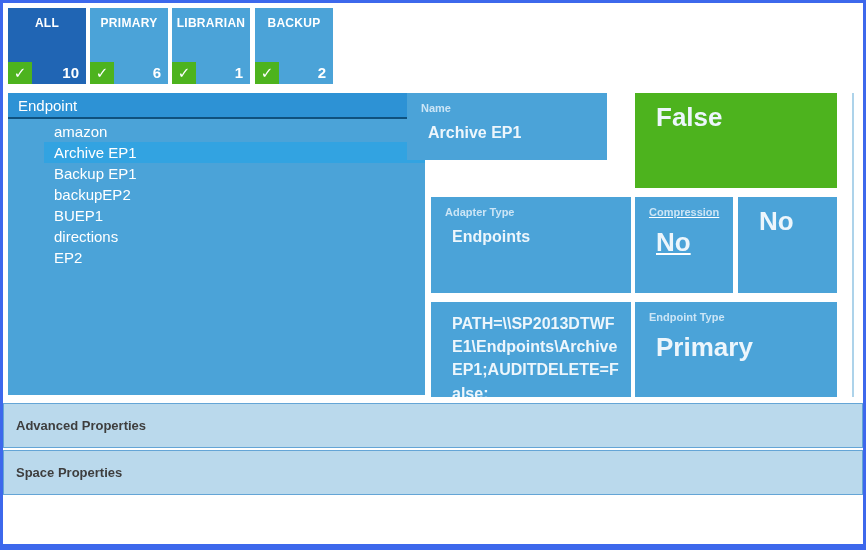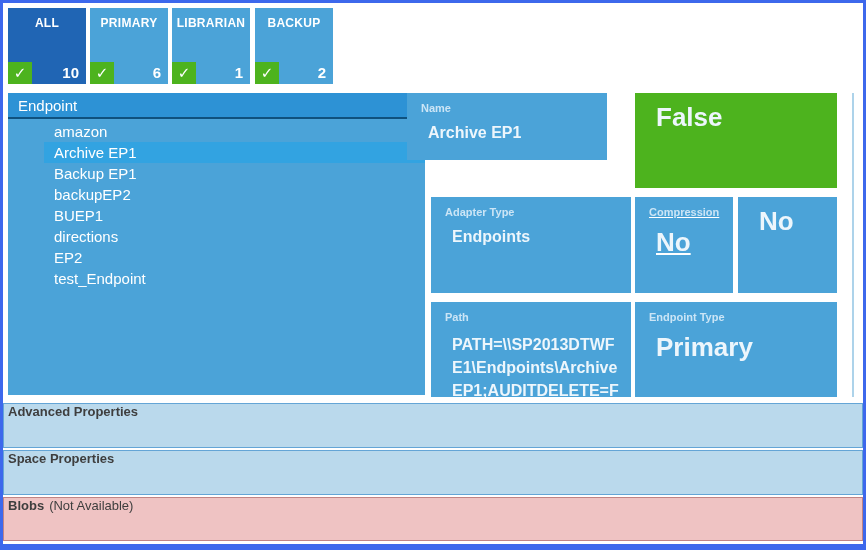--- a/index.html
+++ b/index.html
@@ -84,21 +84,21 @@
 
   
   .vtrack{
     position:absolute;left:849px;top:90px;width:2px;height:304px;background:#add3ea;
   }
 
   
   .accordion{
     position:absolute;left:0;width:860px;background:var(--accordion-bg);
     border:1px solid var(--accordion-border);
-    display:flex;padding-left:4px;cursor:pointer;
+    display:flex;align-items:center;padding-left:12px;cursor:pointer;
     color:var(--accordion-text);font-size:13px;
   }
   .accordion .acc-title{font-weight:bold;}
   .accordion .acc-note{font-weight:normal;margin-left:5px;}
   .acc-advanced{top:400px;height:45px;}
   .acc-space{top:447px;height:45px;}
   .acc-blobs{top:494px;height:44px;background:var(--blobs-bg);border-color:var(--blobs-border);}
 </style>
 </head>
 <body>
@@ -130,21 +130,20 @@
     <div class="endpoints">
       <div class="endpoints-header">Endpoint</div>
       <ul class="endpoint-list">
         <li>amazon</li>
         <li class="selected">Archive EP1</li>
         <li>Backup EP1</li>
         <li>backupEP2</li>
         <li>BUEP1</li>
         <li>directions</li>
         <li>EP2</li>
-        <li>test_Endpoint</li>
       </ul>
     </div>
 
     <div class="dtile tile-name">
       <div class="dtile-label">Name</div>
       <div class="dtile-value">Archive EP1</div>
     </div>
     <div class="dtile green tile-status">
       <div class="dtile-value big">False</div>
     </div>
@@ -153,35 +152,30 @@
       <div class="dtile-value">Endpoints</div>
     </div>
     <div class="dtile tile-compression">
       <div class="dtile-label">Compression</div>
       <div class="dtile-value big">No</div>
     </div>
     <div class="dtile tile-encryption">
       <div class="dtile-value big">No</div>
     </div>
     <div class="dtile tile-path">
-      <div class="dtile-label">Path</div>
       <div class="dtile-value wrap">PATH=\\SP2013DTWFE1\Endpoints\Archive EP1;AUDITDELETE=False;</div>
     </div>
     <div class="dtile tile-eptype">
       <div class="dtile-label">Endpoint Type</div>
       <div class="dtile-value big">Primary</div>
     </div>
 
     <div class="vtrack"></div>
 
     <div class="accordion acc-advanced">
       <span class="acc-title">Advanced Properties</span>
     </div>
     <div class="accordion acc-space">
       <span class="acc-title">Space Properties</span>
     </div>
-    <div class="accordion acc-blobs">
-      <span class="acc-title">Blobs</span>
-      <span class="acc-note">(Not Available)</span>
-    </div>
 
   </div>
 </div>
 
 </body></html>

